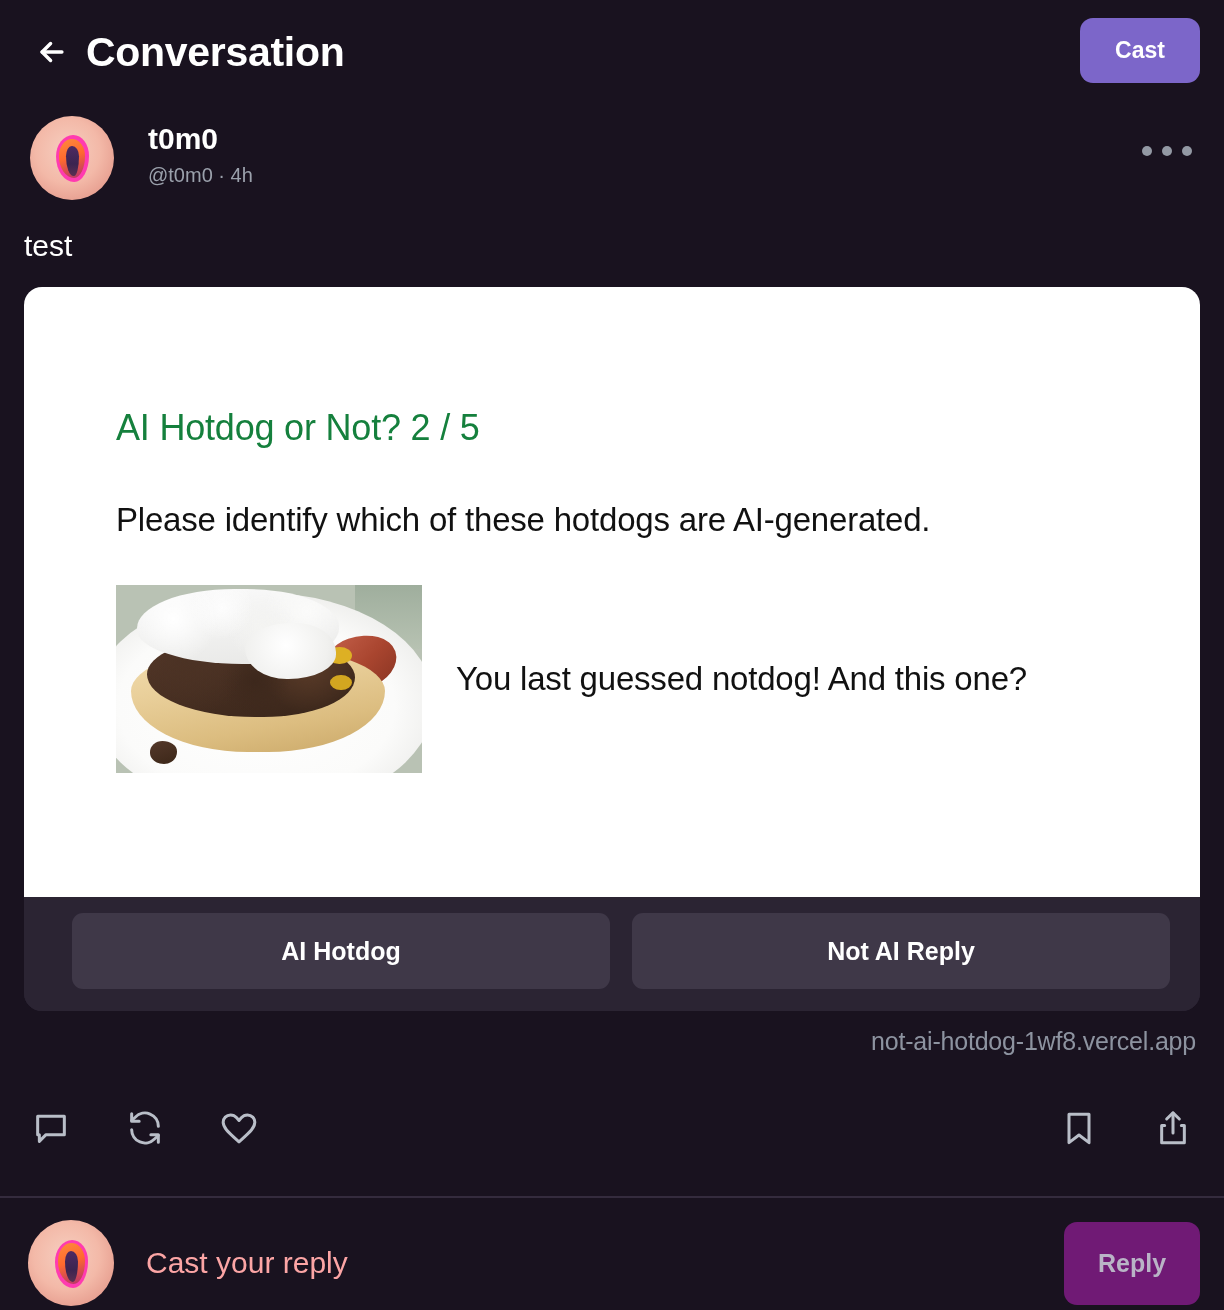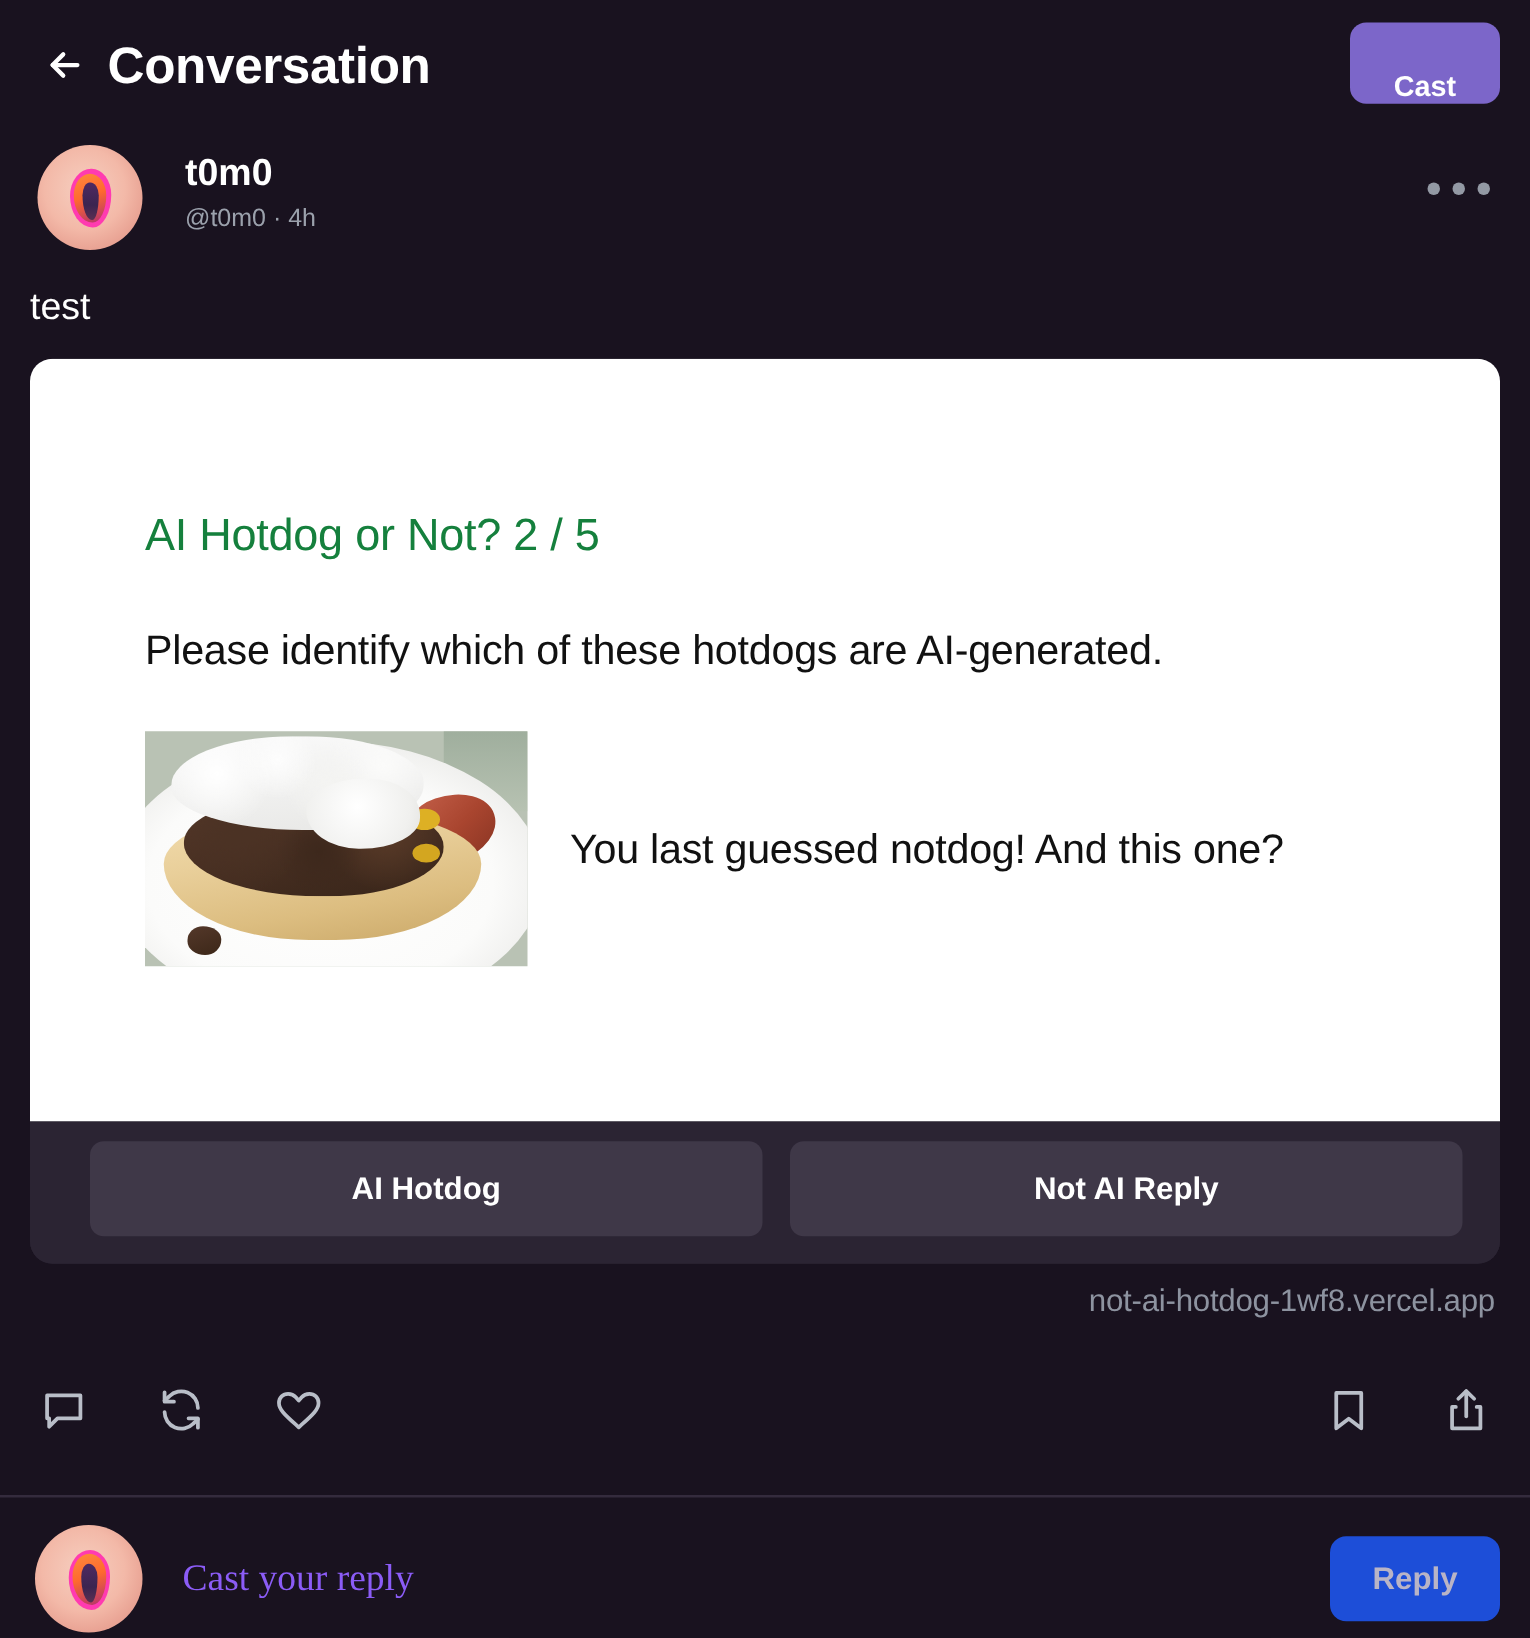--- a/index.html
+++ b/index.html
@@ -50,21 +50,21 @@
   }
   .cast-btn {
     position: absolute;
     right: 24px;
     top: 18px;
     width: 120px;
     height: 65px;
     background: #7c66c9;
     border-radius: 13px;
     display: flex;
-    align-items: flex-end;
+    align-items: center;
     justify-content: center;
     cursor: pointer;
     border: none;
   }
   .cast-btn span {
     color: #ffffff;
     font-size: 23px;
     font-weight: bold;
   }
 
@@ -373,30 +373,29 @@
     margin-right: -24px;
   }
   .reply-bar {
     display: flex;
     align-items: center;
     padding: 22px 0 0 4px;
     position: relative;
   }
   .reply-placeholder {
     font-size: 30px;
-    color: #8b5cf6;
+    color: #fca5a5;
     margin-left: 32px;
     flex: 1 1 auto;
     cursor: text;
-    font-family: Liberation Serif, serif;
   }
   .reply-btn {
     width: 136px;
-    height: 68px;
-    background: #1d4ed8;
+    height: 83px;
+    background: #701a75;
     border-radius: 13px;
     border: none;
     color: #b9b4c6;
     font-size: 25px;
     font-weight: bold;
     display: flex;
     align-items: center;
     justify-content: center;
     cursor: default;
     font-family: "Liberation Sans", sans-serif;

